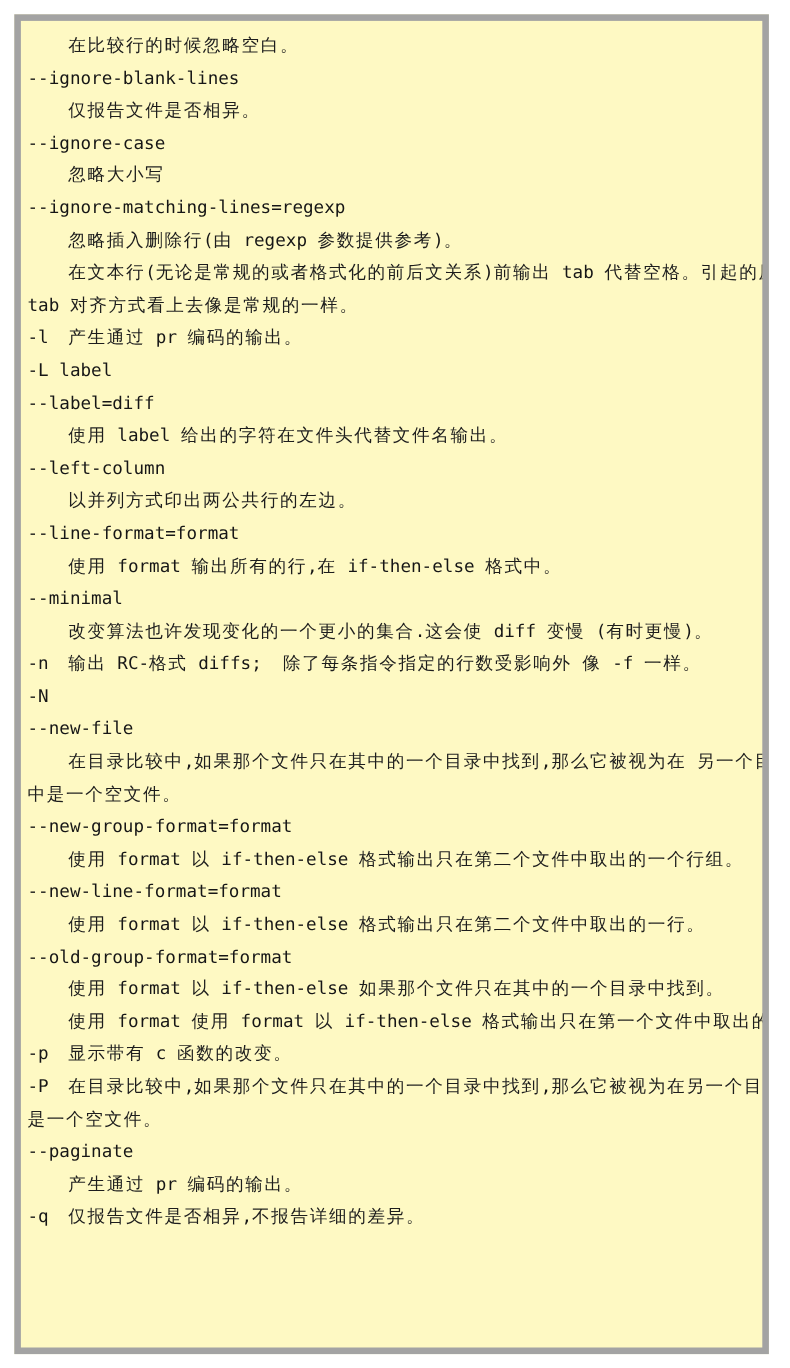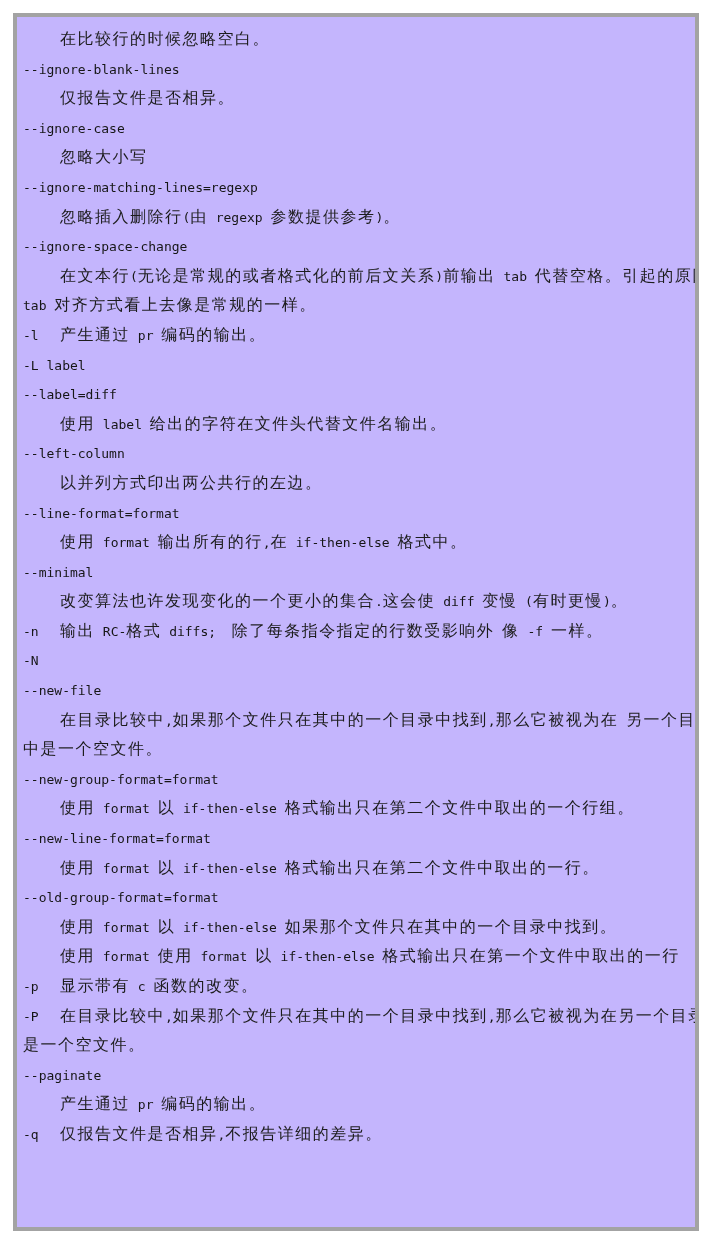--- a/index.html
+++ b/index.html
@@ -14,42 +14,42 @@
     background: #ffffff;
     overflow: hidden;
   }
   .frame {
     position: absolute;
     left: 13px;
     top: 13px;
     width: 686px;
     height: 1218px;
     box-sizing: border-box;
-    border: 4px solid #a3a3a3;
+    border: 6px solid #a3a3a3;
     overflow: hidden;
-    background: #c4b5fd;
+    background: #fef9c3;
   }
   .textblock {
     padding: 7px 4px 0 6px;
   }
   .line {
     white-space: pre;
     height: 29.6px;
     line-height: 29.6px;
     font-family: "DejaVu Serif", "Liberation Serif", serif;
     font-size: 16px;
     letter-spacing: 1.5px;
     color: #1d1d1d;
   }
   .line.indent {
     padding-left: 37px;
   }
   .mono {
     font-family: "DejaVu Sans Mono", "Liberation Mono", monospace;
-    font-size: 13px;
+    font-size: 16px;
     letter-spacing: 0;
     color: #161616;
   }
   .flag {
     display: inline-block;
     width: 37px;
   }
 </style>
 </head>
 <body>
@@ -57,21 +57,20 @@
 <div class="sheet">
   <div class="frame">
     <div class="textblock">
         <div class="line indent"><span>在比较行的时候忽略空白。</span></div>
         <div class="line"><span class="mono">--ignore-blank-lines</span></div>
         <div class="line indent"><span>仅报告文件是否相异。</span></div>
         <div class="line"><span class="mono">--ignore-case</span></div>
         <div class="line indent"><span>忽略大小写</span></div>
         <div class="line"><span class="mono">--ignore-matching-lines=regexp</span></div>
         <div class="line indent"><span>忽略插入删除行</span><span class="mono">(</span><span>由</span><span class="mono"> regexp </span><span>参数提供参考</span><span class="mono">)</span><span>。</span></div>
-        <div class="line"><span class="mono">--ignore-space-change</span></div>
         <div class="line indent"><span>在文本行</span><span class="mono">(</span><span>无论是常规的或者格式化的前后文关系</span><span class="mono">)</span><span>前输出</span><span class="mono"> tab </span><span>代替空格。引起的原因是</span></div>
         <div class="line"><span class="mono">tab </span><span>对齐方式看上去像是常规的一样。</span></div>
         <div class="line"><span class="mono flag">-l</span><span>产生通过</span><span class="mono"> pr </span><span>编码的输出。</span></div>
         <div class="line"><span class="mono">-L label</span></div>
         <div class="line"><span class="mono">--label=diff</span></div>
         <div class="line indent"><span>使用</span><span class="mono"> label </span><span>给出的字符在文件头代替文件名输出。</span></div>
         <div class="line"><span class="mono">--left-column</span></div>
         <div class="line indent"><span>以并列方式印出两公共行的左边。</span></div>
         <div class="line"><span class="mono">--line-format=format</span></div>
         <div class="line indent"><span>使用</span><span class="mono"> format </span><span>输出所有的行</span><span class="mono">,</span><span>在</span><span class="mono"> if-then-else </span><span>格式中。</span></div>

